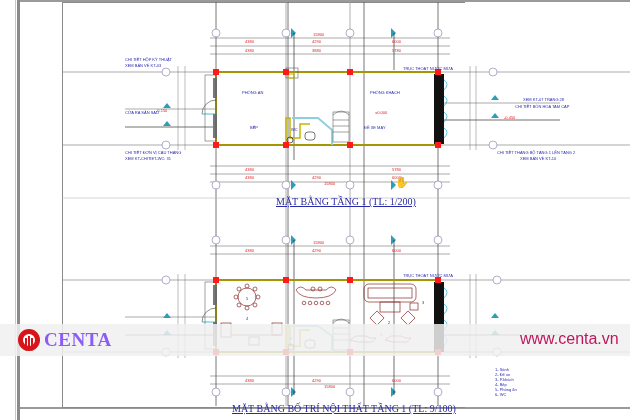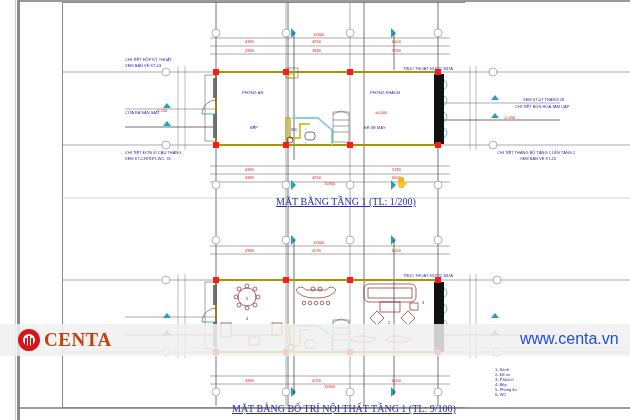--- a/index.html
+++ b/index.html
@@ -6,22 +6,22 @@
   body{width:630px;height:420px;overflow:hidden;background:#ffffff;position:relative;font-family:"Liberation Sans",sans-serif;}
   .frame-left{position:absolute;left:17px;top:0;width:3px;height:420px;background:#8a8a8a;}
   .frame-left2{position:absolute;left:15px;top:0;width:1px;height:420px;background:#c8c8c8;}
   .frame-top{position:absolute;left:20px;top:0;width:610px;height:2px;background:#9a9a9a;}
   .frame-bottom{position:absolute;left:20px;top:407px;width:610px;height:2px;background:#9a9a9a;}
   .sheet-border{position:absolute;left:62px;top:2px;width:402px;height:404px;border-left:1px solid #8a8a8a;border-top:1px solid #8a8a8a;border-bottom:1px solid #8a8a8a;}
   svg.dwg{position:absolute;left:0;top:0;}
   .banner{position:absolute;left:0;top:324px;width:630px;height:32px;background:rgba(240,240,240,0.85);}
   .logo{position:absolute;left:18px;top:329px;display:flex;align-items:center;}
   .logo-mark{width:22px;height:22px;border-radius:50%;background:#d7141a;position:relative;overflow:hidden;}
-  .logo-text{font-family:"Liberation Serif",serif;font-size:19px;color:#c2410c;margin-left:4px;letter-spacing:0.5px;font-weight:bold;}
-  .website{position:absolute;left:520px;top:330px;font-family:"Liberation Sans",sans-serif;font-size:16px;color:#1d4ed8;}
+  .logo-text{font-family:"Liberation Serif",serif;font-size:19px;color:#8b5cf6;margin-left:4px;letter-spacing:0.5px;font-weight:bold;}
+  .website{position:absolute;left:520px;top:330px;font-family:"Liberation Sans",sans-serif;font-size:16px;color:#be185d;}
   .title{position:absolute;font-family:"Liberation Serif",serif;color:#2a2aa8;text-decoration:underline;font-size:10px;white-space:nowrap;}
   .legend{position:absolute;left:495px;top:367px;font-family:"Liberation Sans",sans-serif;font-size:4px;color:#2a2ab0;line-height:5px;}
   .cursor{position:absolute;left:395px;top:176px;font-size:11px;color:#111;}
   .txt{position:absolute;font-size:4px;white-space:nowrap;}
 </style>
 </head>
 <body>
 
 <div class="frame-left2"></div>
 <div class="frame-left"></div>

